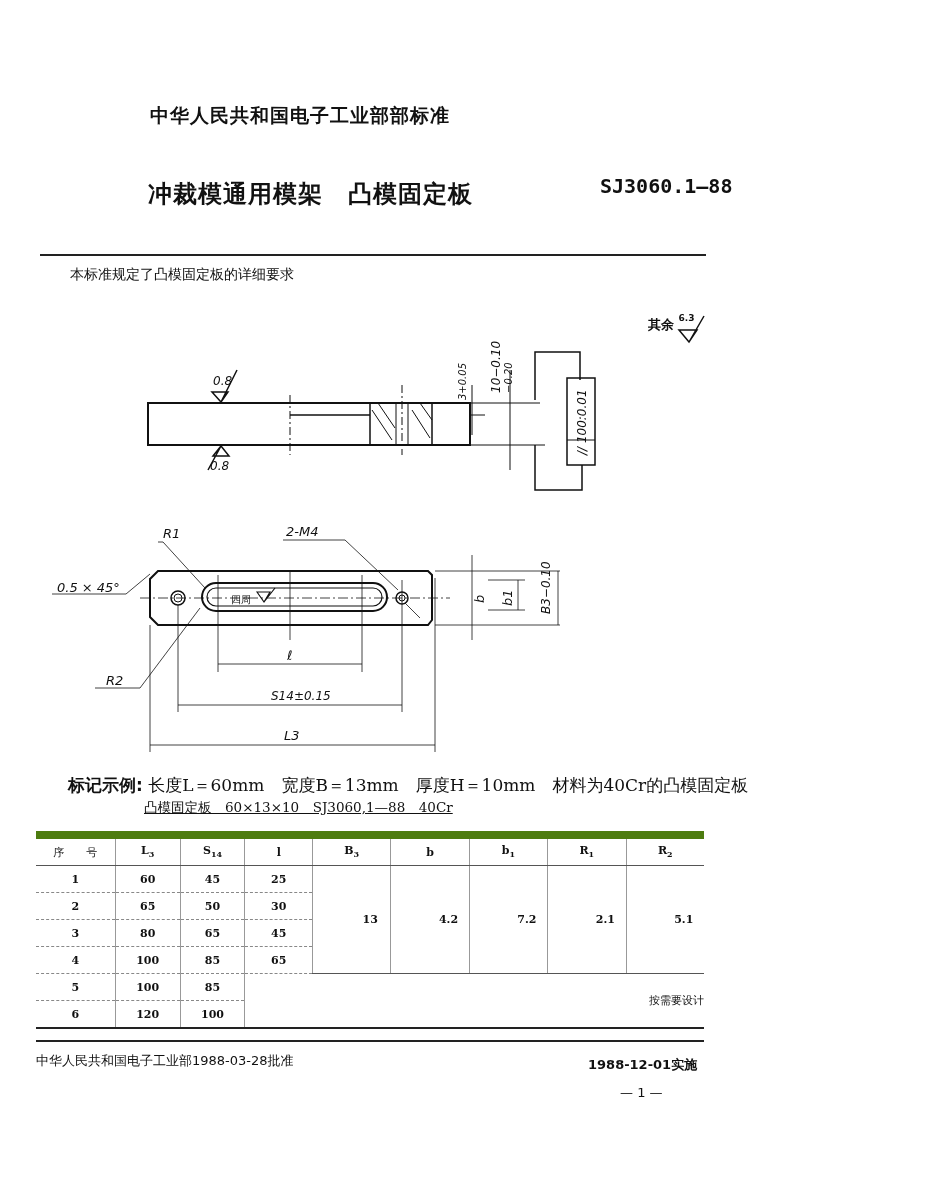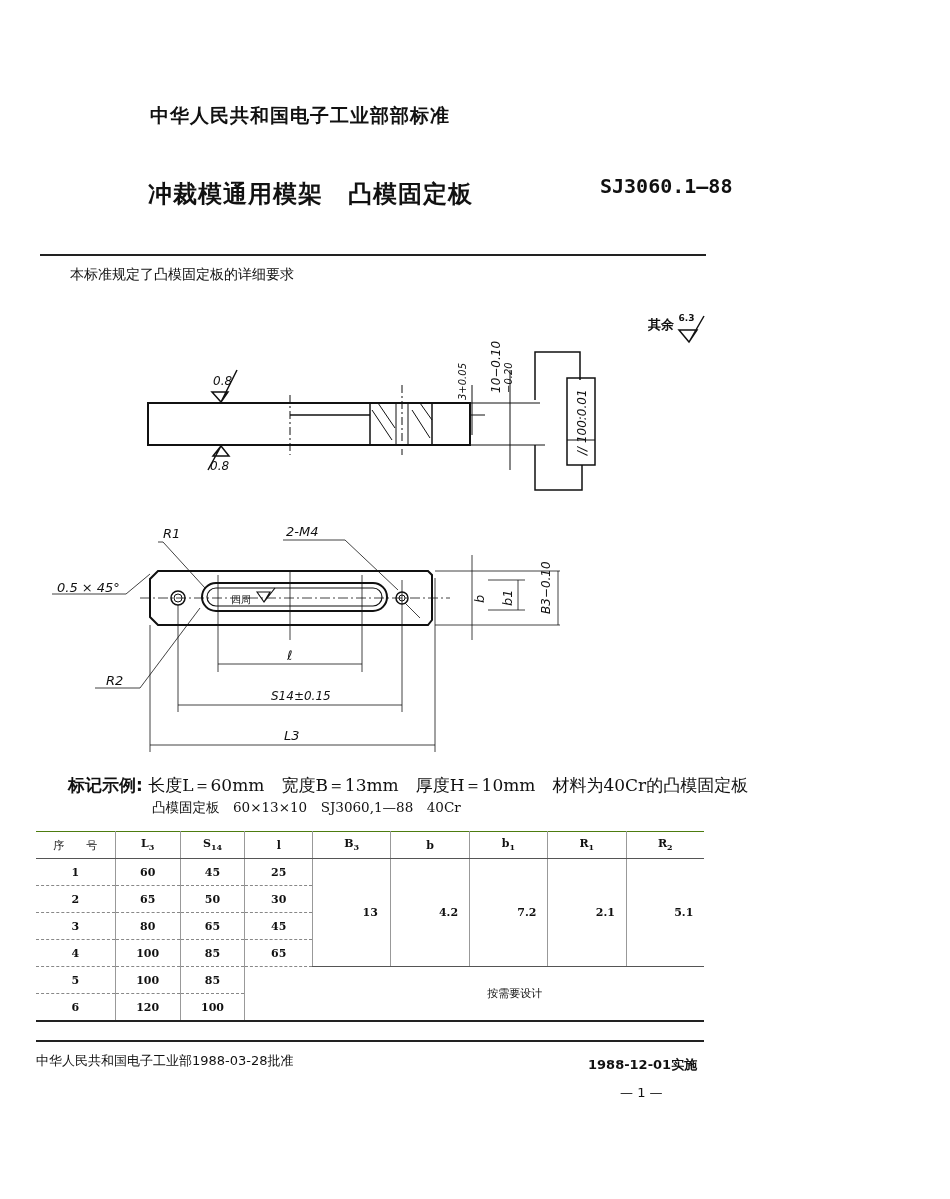--- a/index.html
+++ b/index.html
@@ -8,24 +8,24 @@
   .abs { position:absolute; }
   .org { top:103px; left:150px; font-size:19px; font-weight:bold; letter-spacing:1px; }
   .title { top:178px; left:148px; font-size:24px; font-weight:bold; letter-spacing:1px; word-spacing:14px; }
   .code { top:174px; left:600px; font-size:20px; font-weight:bold; font-family:"DejaVu Sans Mono", monospace; }
   .rule { height:0; border-top:2px solid #222; }
   .scope { top:266px; left:70px; font-size:14px; font-family:"DejaVu Serif", serif; }
   .rest { top:316px; left:648px; font-size:13px; font-weight:bold; }
   .drawing { top:300px; left:0; width:950px; height:470px; }
   .example1 { top:774px; left:68px; font-size:17px; font-family:"DejaVu Serif", serif; white-space:pre; }
   .example1 b { font-family:"DejaVu Sans", sans-serif; }
-  .example2 { top:799px; left:152px; font-size:13.5px; font-family:"DejaVu Serif", serif; white-space:pre; }
+  .example2 { top:799px; left:144px; font-size:13.5px; font-family:"DejaVu Serif", serif; white-space:pre;text-decoration:underline; }
   table.spec { position:absolute; top:831px; left:36px; width:668px; border-collapse:collapse;
                font-family:"DejaVu Serif", serif; font-size:11px; font-weight:bold; text-align:center; }
-  table.spec { border-top:1px solid #4d7c0f; border-bottom:2px solid #222; }
+  table.spec { border-top:8px solid #4d7c0f; border-bottom:2px solid #222; }
   table.spec td, table.spec th { border-left:1px solid #999; height:26px; padding:0; }
   table.spec tr td:first-child, table.spec tr th:first-child { border-left:none; }
   table.spec th { border-bottom:1px solid #555; font-weight:bold; }
   table.spec tbody tr td { border-bottom:1px dashed #888; }
   table.spec .merged { border-bottom:1px solid #555;padding-left:37px; }
   table.spec .design { font-family:"DejaVu Sans", sans-serif; font-weight:normal; font-size:11px; text-align:center; }
   .approve { top:1052px; left:36px; font-size:13px; font-weight:normal; }
   .impl { top:1056px; left:588px; font-size:13px; font-weight:bold; }
   .page { top:1085px; left:620px; font-size:13px; }
   sub { font-size:8px; }
@@ -194,21 +194,21 @@
     <tr>
       <td>4</td>
       <td>100</td>
       <td>85</td>
       <td>65</td>
     </tr>
     <tr>
       <td>5</td>
       <td>100</td>
       <td>85</td>
-      <td colspan="6" rowspan="2" class="design" style="border-bottom:none;text-align:center;padding-left:80px;">按需要设计</td>
+      <td colspan="6" rowspan="2" class="design" style="border-bottom:none;text-align:right;padding-left:80px;">按需要设计</td>
     </tr>
     <tr>
       <td style="border-bottom:none;">6</td>
       <td style="border-bottom:none;">120</td>
       <td style="border-bottom:none;">100</td>
     </tr>
   </tbody>
 </table>
 
 <div class="abs rule" style="top:1040px;left:36px;width:668px;"></div>

